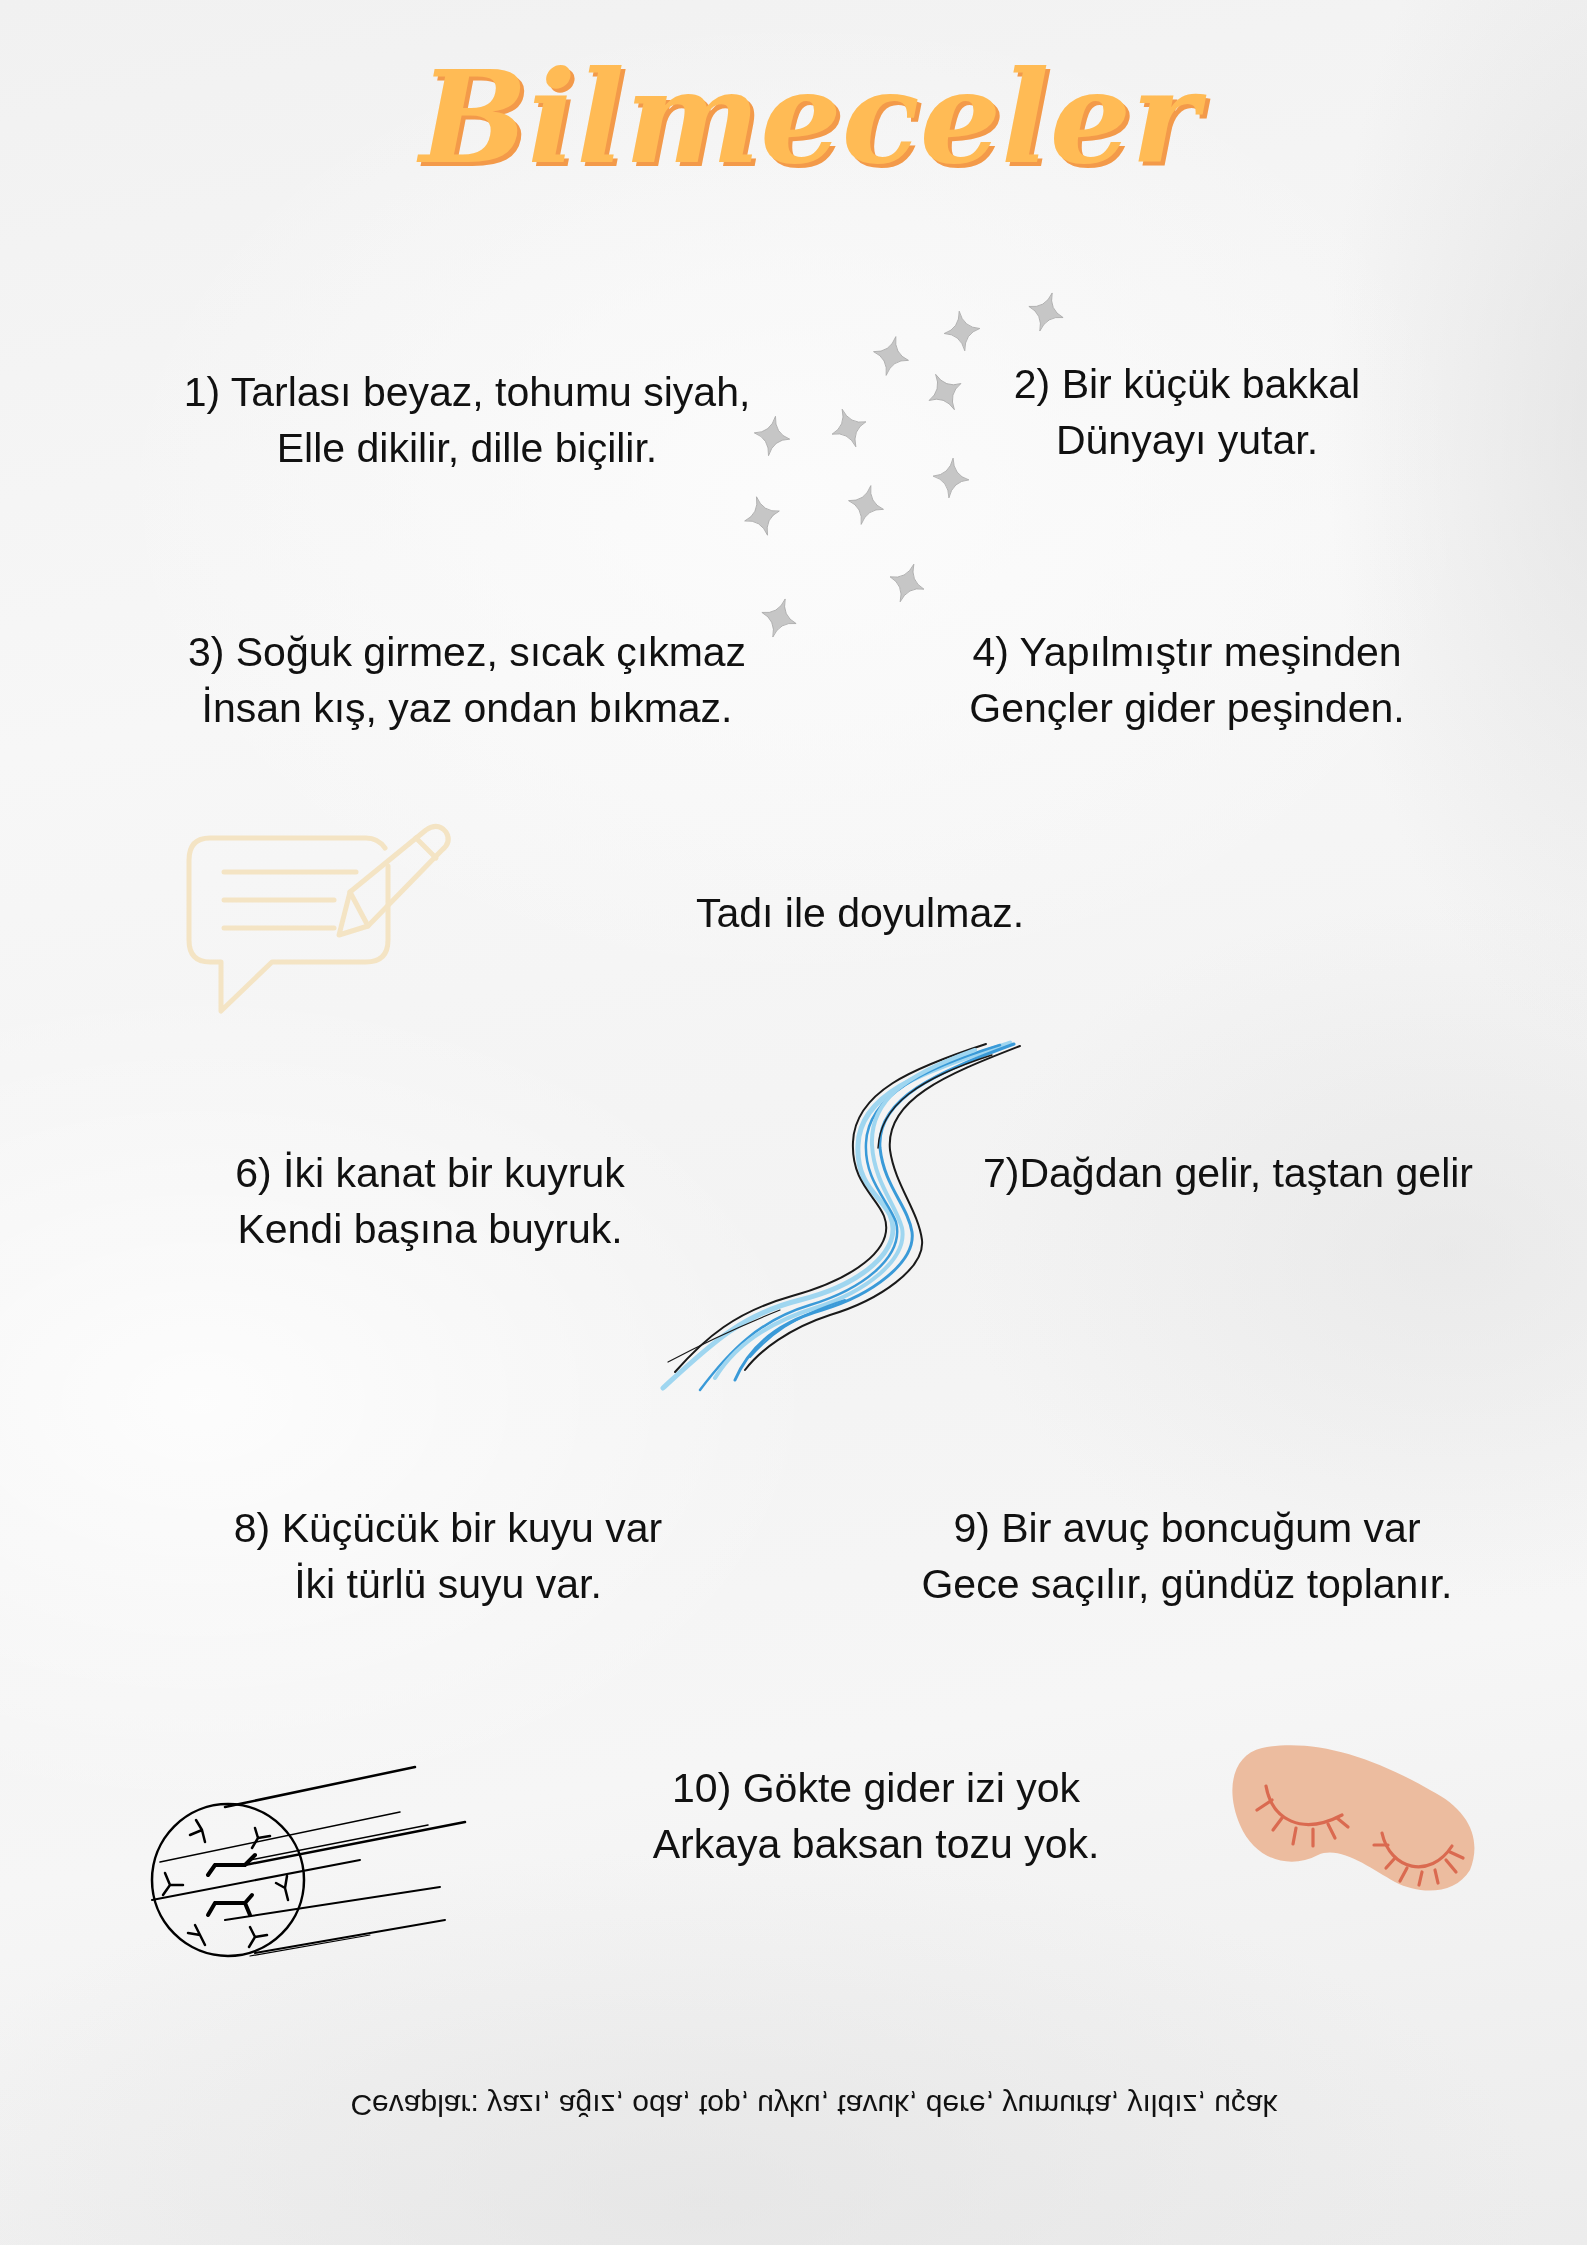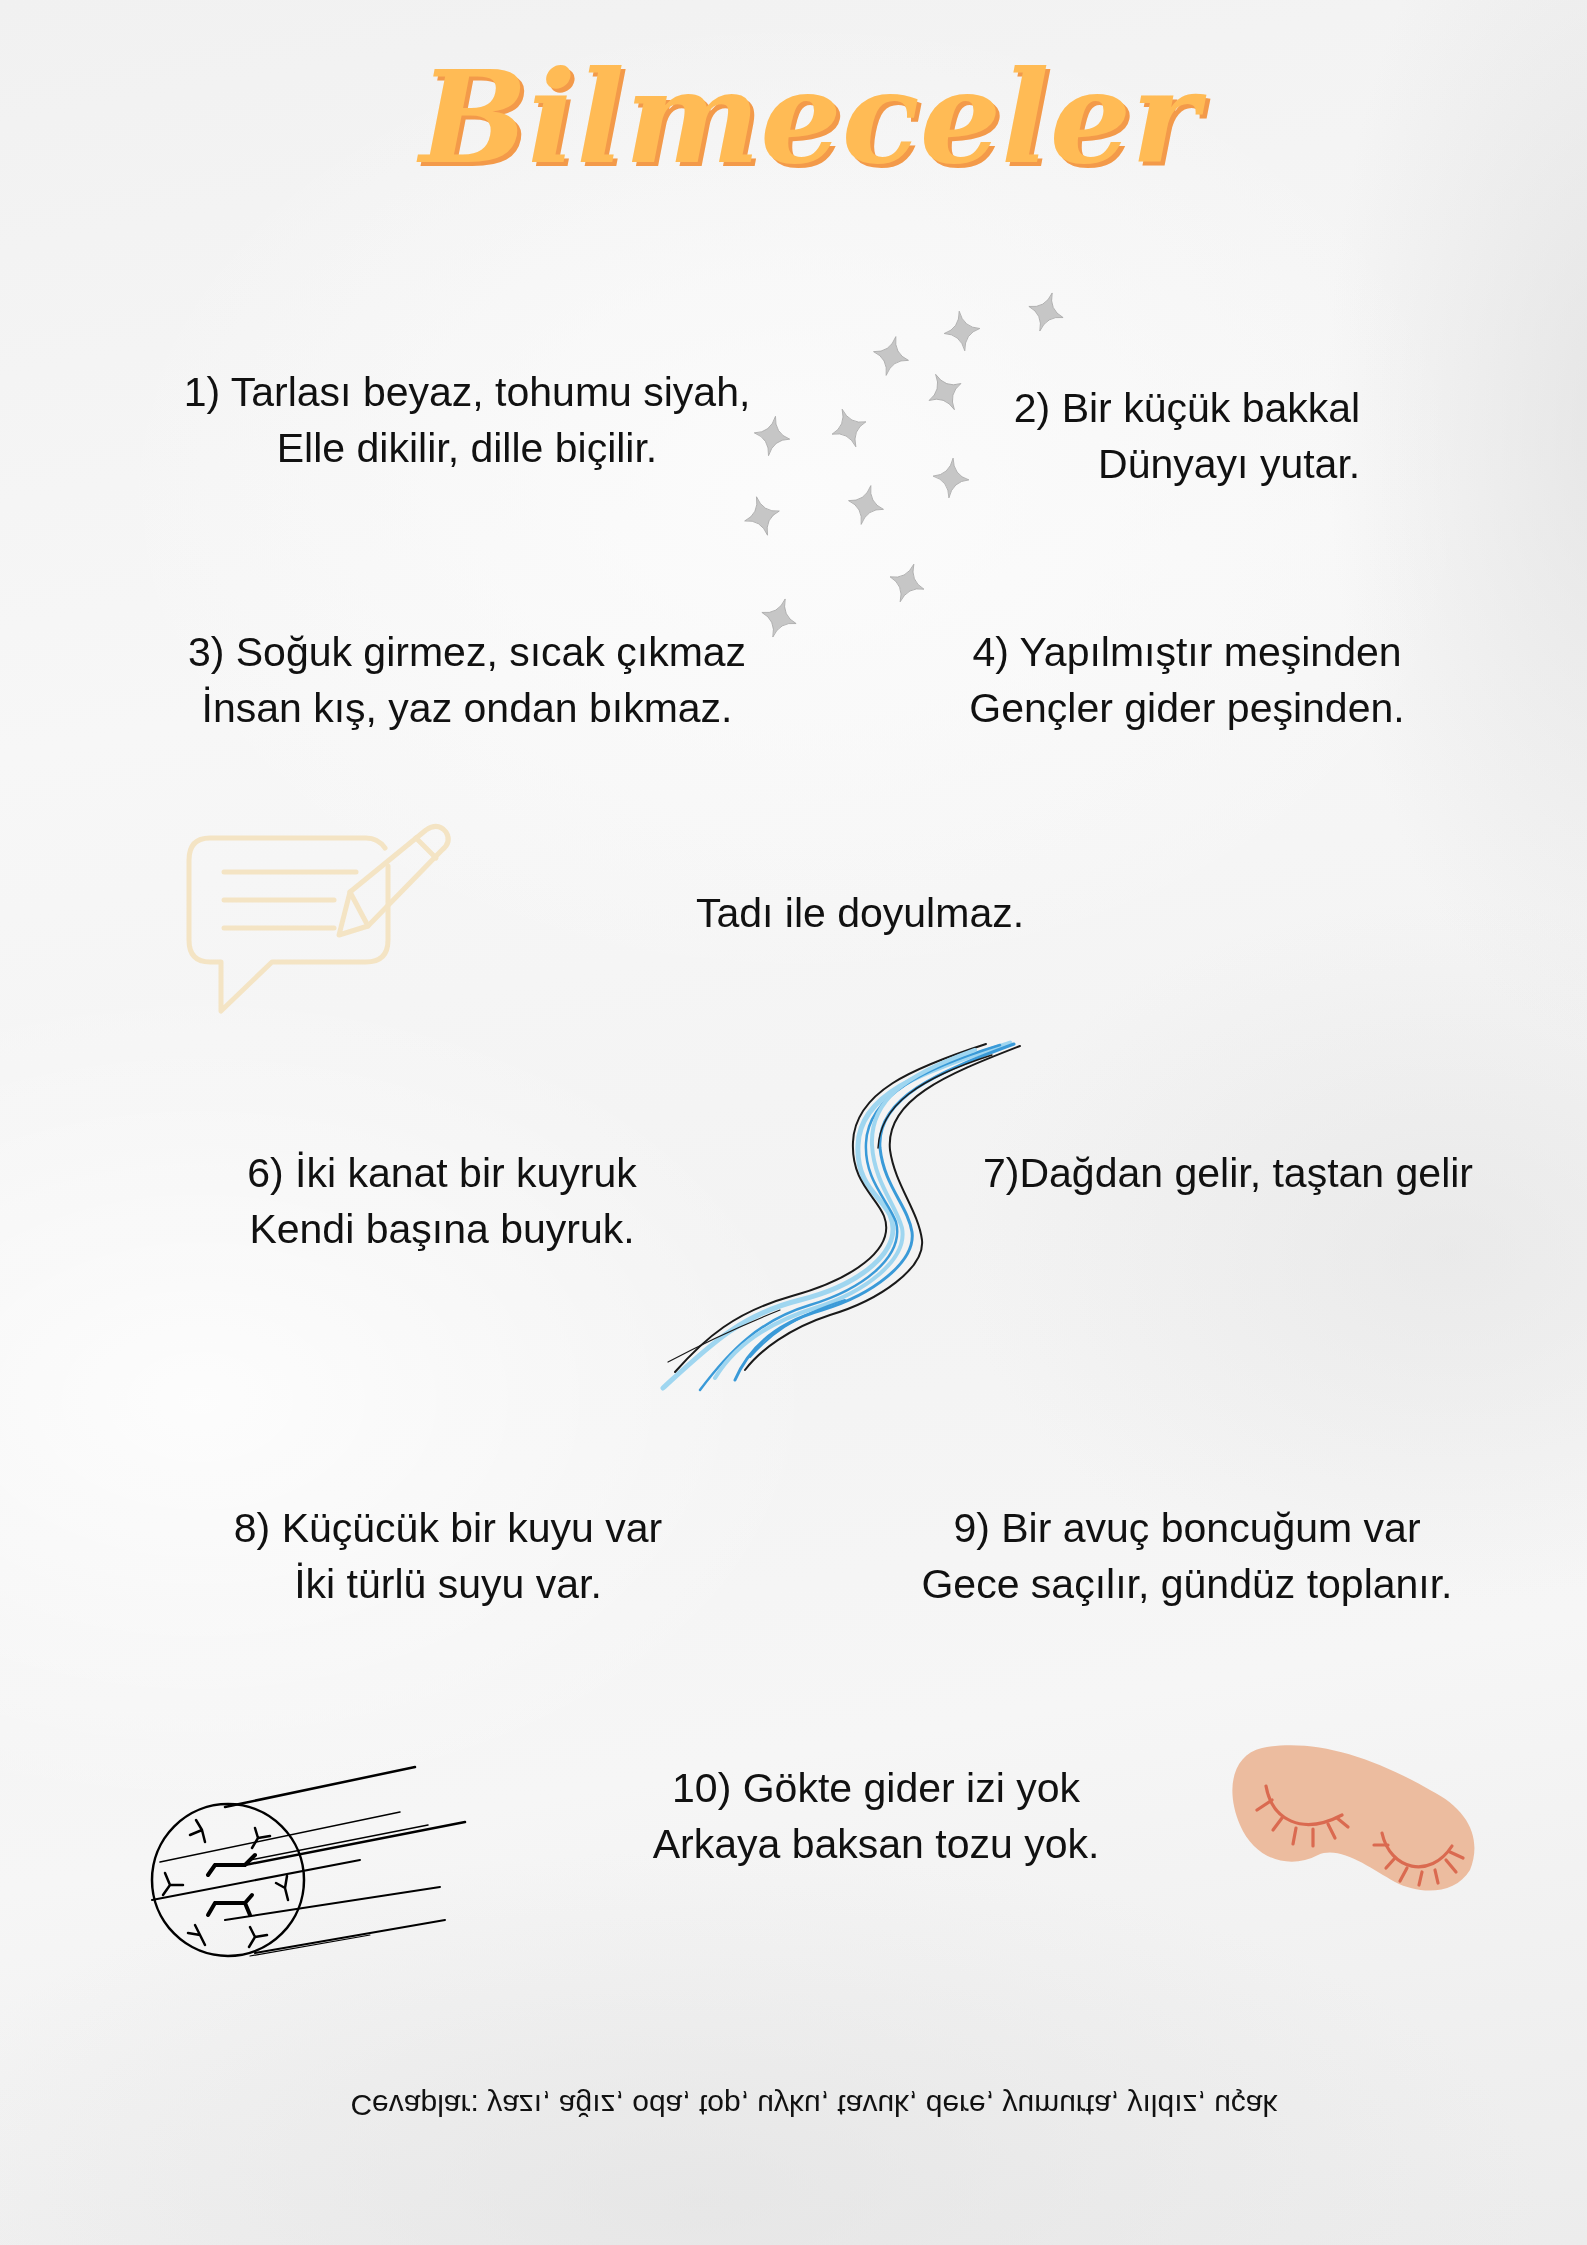--- a/index.html
+++ b/index.html
@@ -53,36 +53,36 @@
   <use href="#sparkle" transform="translate(866,505) rotate(14)"></use>
   <use href="#sparkle" transform="translate(762,516) rotate(-16)"></use>
   <use href="#sparkle" transform="translate(907,583) rotate(20)"></use>
   <use href="#sparkle" transform="translate(779,618) rotate(18)"></use>
 </svg>
 
 <div class="riddle" style="left:467px; top:364px;">
   <span>1) Tarlası beyaz, tohumu siyah,</span>
   <span>Elle dikilir, dille biçilir.</span>
 </div>
-<div class="riddle" style="left:1187px; top:380px;text-align:right;">
+<div class="riddle" style="left:1187px; top:356px;">
   <span>2) Bir küçük bakkal</span>
   <span>Dünyayı yutar.</span>
 </div>
 <div class="riddle" style="left:467px; top:624px;">
   <span>3) Soğuk girmez, sıcak çıkmaz</span>
   <span>İnsan kış, yaz ondan bıkmaz.</span>
 </div>
 <div class="riddle" style="left:1187px; top:624px;">
   <span>4) Yapılmıştır meşinden</span>
   <span>Gençler gider peşinden.</span>
 </div>
 <div class="riddle" style="left:860px; top:885px;">
   <span>Tadı ile doyulmaz.</span>
 </div>
-<div class="riddle" style="left:430px; top:1145px;margin-left:12px;">
+<div class="riddle" style="left:430px; top:1145px;">
   <span>6) İki kanat bir kuyruk</span>
   <span>Kendi başına buyruk.</span>
 </div>
 <div class="riddle" style="left:1228px; top:1145px;">
   <span>7)Dağdan gelir, taştan gelir</span>
 </div>
 <div class="riddle" style="left:448px; top:1500px;">
   <span>8) Küçücük bir kuyu var</span>
   <span>İki türlü suyu var.</span>
 </div>

